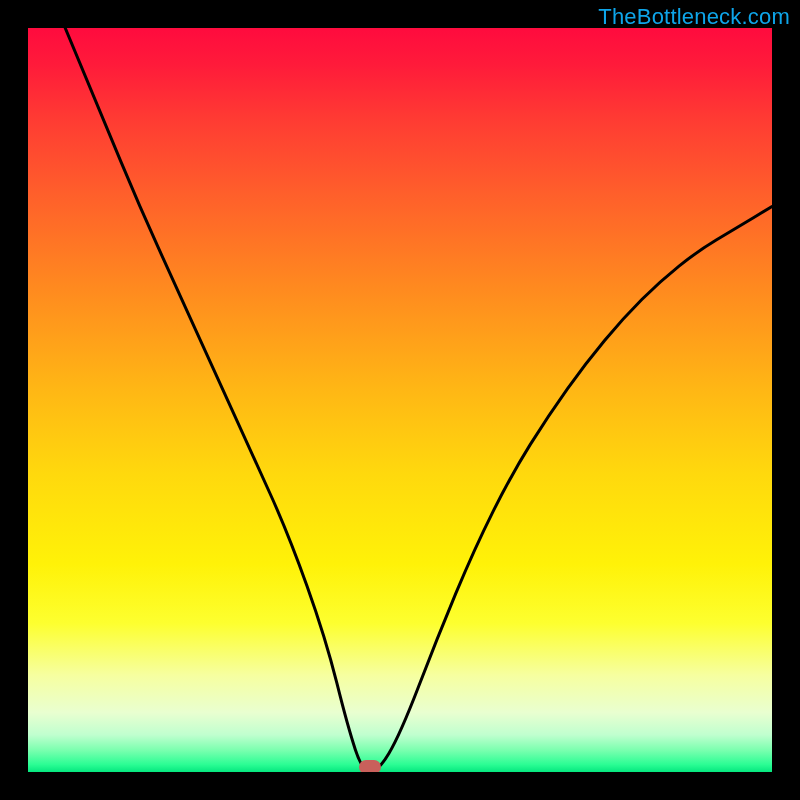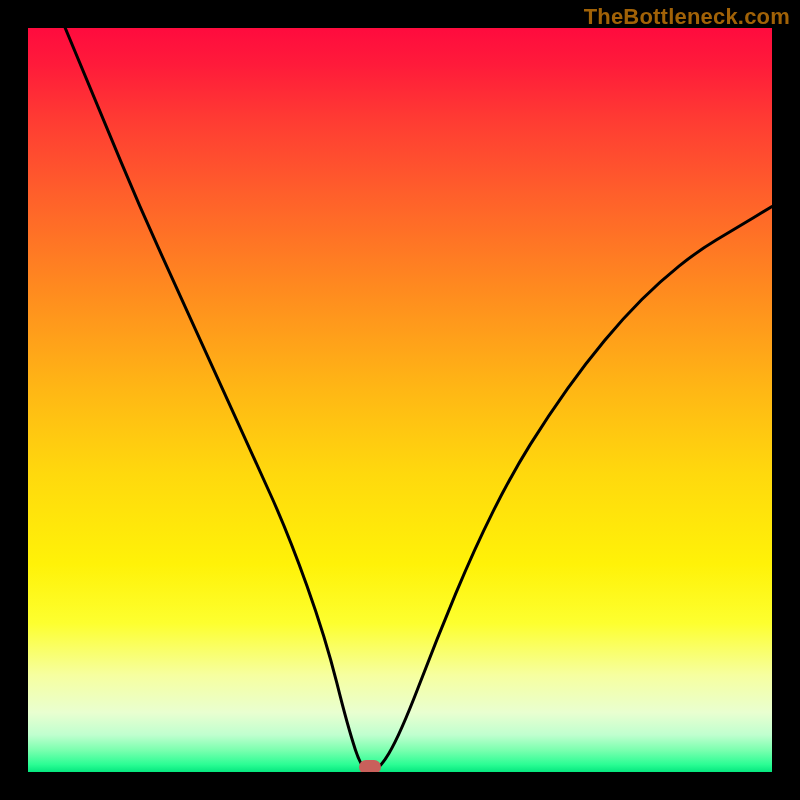--- a/index.html
+++ b/index.html
@@ -48,23 +48,23 @@
       #c0ffcf 95%,
       #7dffb0 97%,
       #2bfd94 99%,
       #05e77f 100%
     );
   }
   .watermark {
     position: absolute;
     top: 4px;
     right: 10px;
-    color: #a16207;
+    color: #0ea5e9;
     font-size: 22px;
-    font-weight: 700;
+    font-weight: 400;
     letter-spacing: 0.2px;
   }
   .curve {
     position: absolute;
     top: 0;
     left: 0;
   }
   .marker {
     position: absolute;
     width: 22px;

